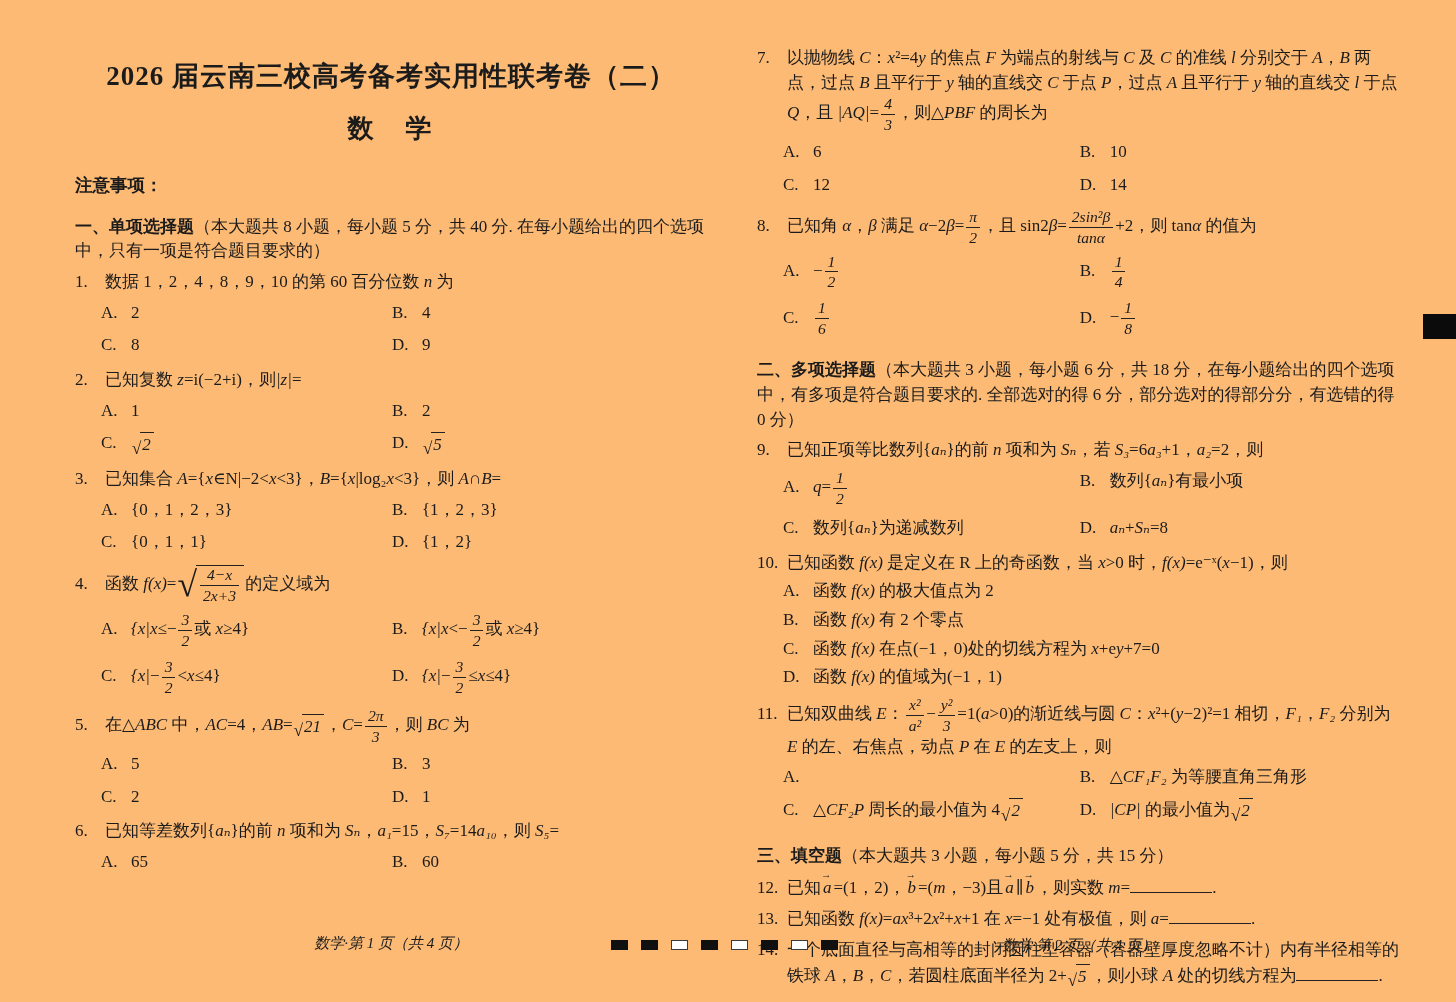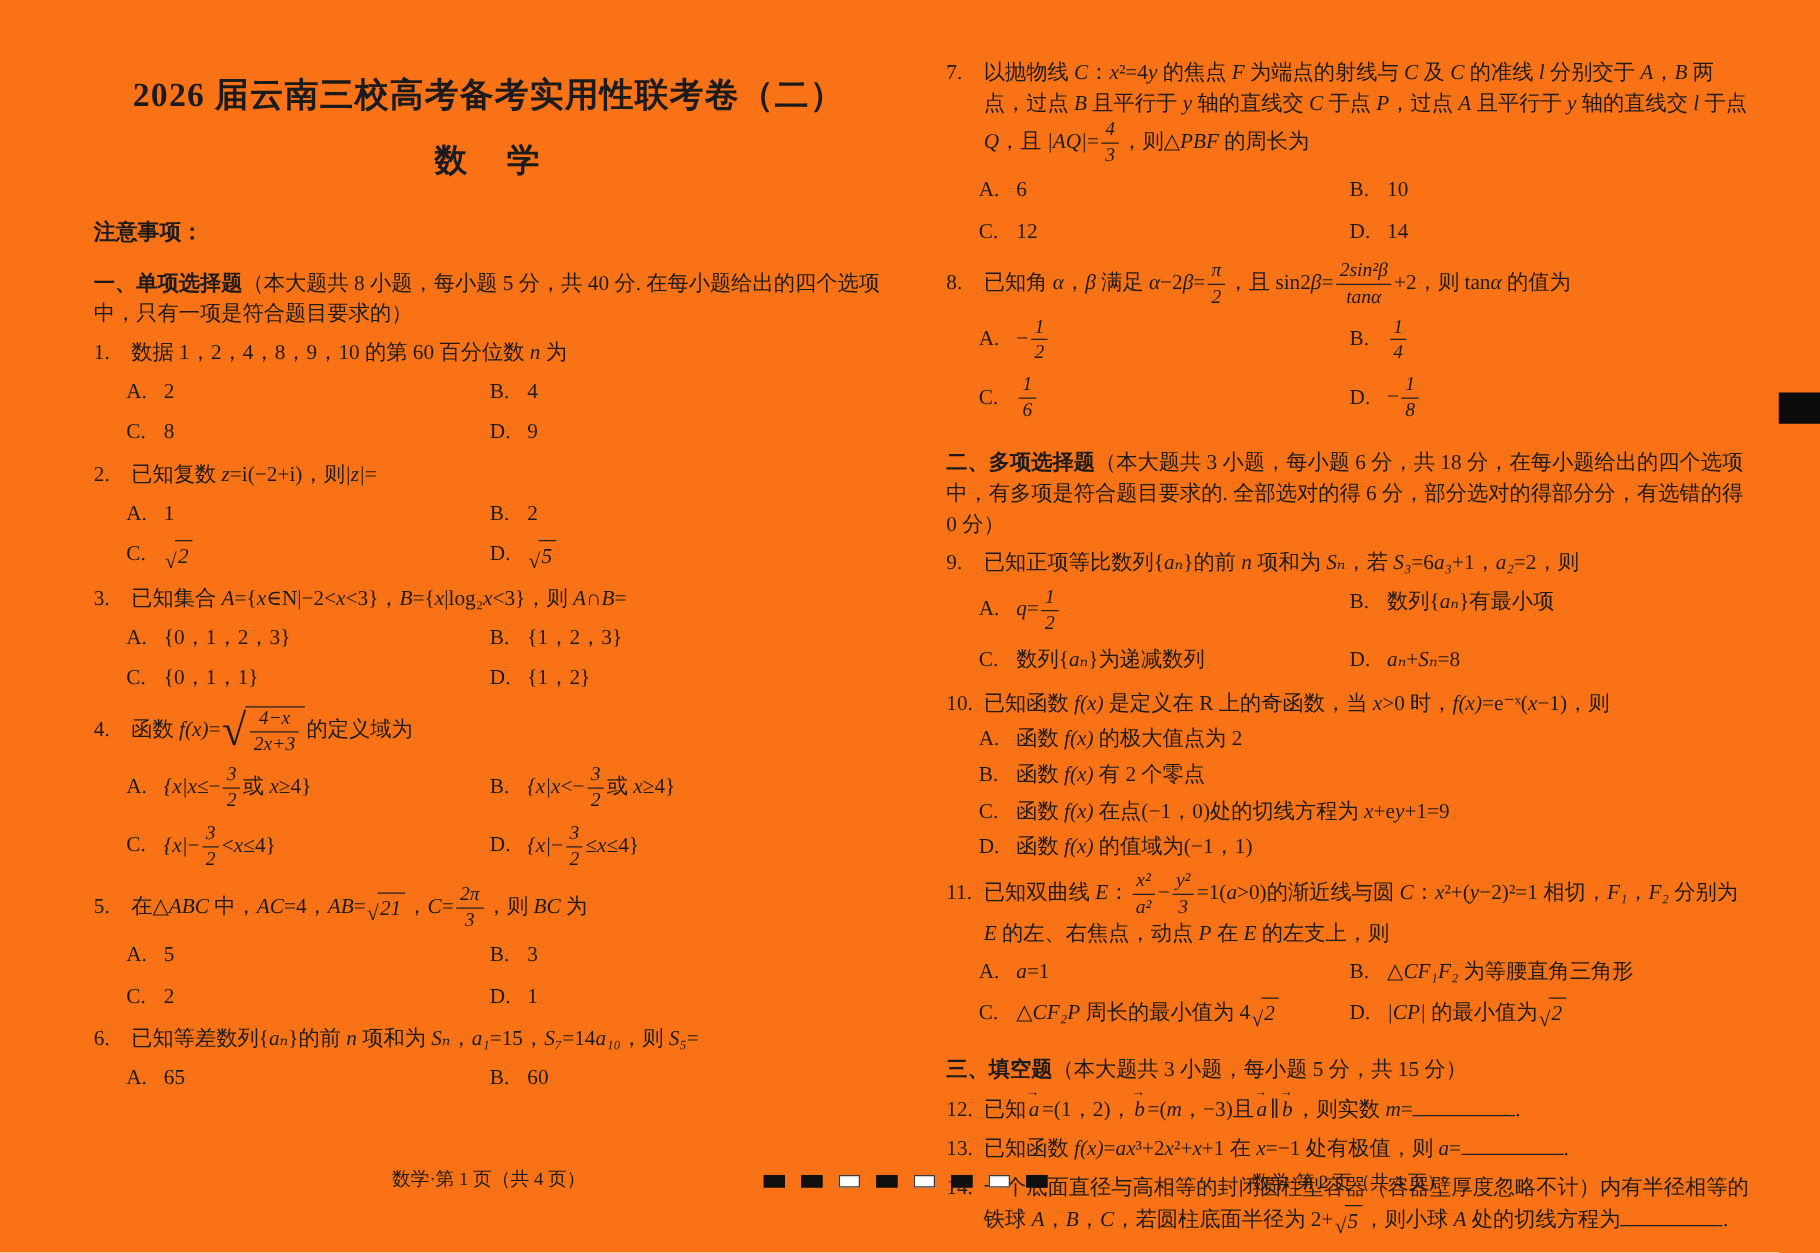--- a/index.html
+++ b/index.html
@@ -1,17 +1,17 @@
 <!DOCTYPE html>
 <html><head>
 <meta charset="utf-8">
 <style>
   html,body{margin:0;padding:0;width:1456px;height:1002px;overflow:hidden;background:#ffffff;}
   body{font-family:"Liberation Serif","DejaVu Serif",serif;color:#1b1b1b;position:relative;}
-  .page{position:absolute;inset:0;background:#f97316;}
+  .page{position:absolute;inset:0;background:#fdba74;}
   .col{position:absolute;font-size:17px;line-height:1.45;}
   #left-col{left:75px;top:60px;width:632px;}
   #right-col{left:757px;top:40px;width:644px;}
 
   .title1{text-align:center;font-weight:bold;font-size:27px;letter-spacing:1px;line-height:1.25;}
   .title2{text-align:center;font-weight:bold;font-size:26px;margin-top:16px;letter-spacing:3px;}
   .notice-head{font-weight:bold;margin-top:26px;font-size:17.5px;}
   .note{margin:3px 0;text-indent:2em;}
 
   .section-head{margin-top:16px;}
@@ -39,21 +39,21 @@
   .sqrt{display:inline-flex;align-items:stretch;vertical-align:middle;margin:0 1px;}
   .sqrt .rad{display:flex;align-items:flex-end;line-height:1;margin-right:-1px;font-style:normal;}
   .sqrt .rad.big{font-size:2.1em;align-items:center;line-height:0.95;}
   .sqrt .vin{border-top:1.3px solid #222;padding:0 3px 0 2px;display:inline-flex;align-items:center;}
 
   .vec{position:relative;display:inline-block;padding:0 2px;}
   .vec::after{content:"→";position:absolute;left:0;top:-0.78em;font-size:0.62em;font-style:normal;letter-spacing:0;}
 
   .blank{display:inline-block;border-bottom:1.2px solid #222;height:1em;vertical-align:baseline;}
 
-  .footer{position:absolute;font-size:15px;text-align:center;}
+  .footer{position:absolute;font-size:15px;text-align:center;font-style:italic;}
   #footer-left{left:75px;width:632px;top:934px;}
   #footer-right{left:757px;width:644px;top:936px;}
 
   #marks-row{position:absolute;left:611px;top:940px;display:flex;gap:13px;align-items:center;}
   .mark{width:17px;height:10px;border:1.5px solid #3a3a3a;background:#fff;box-sizing:border-box;}
   .mark.filled{background:#101010;border-color:#101010;}
 
   #corner-mark{position:absolute;right:0;top:314px;width:33px;height:25px;background:#0b0b0b;}
 </style>
 </head>
@@ -347,21 +347,21 @@
             <div class="option">
               <span class="olabel">A.</span>
               <span class="oc"><span class="txt">函数 </span><span class="mi">f(x)</span><span class="txt"> 的极大值点为 2</span></span>
             </div>
             <div class="option">
               <span class="olabel">B.</span>
               <span class="oc"><span class="txt">函数 </span><span class="mi">f(x)</span><span class="txt"> 有 2 个零点</span></span>
             </div>
             <div class="option">
               <span class="olabel">C.</span>
-              <span class="oc"><span class="txt">函数 </span><span class="mi">f(x)</span><span class="txt"> 在点(−1，0)处的切线方程为 </span><span class="mi">x</span><span class="txt">+e</span><span class="mi">y</span><span class="txt">+1=9</span></span>
+              <span class="oc"><span class="txt">函数 </span><span class="mi">f(x)</span><span class="txt"> 在点(−1，0)处的切线方程为 </span><span class="mi">x</span><span class="txt">+e</span><span class="mi">y</span><span class="txt">+7=0</span></span>
             </div>
             <div class="option">
               <span class="olabel">D.</span>
               <span class="oc"><span class="txt">函数 </span><span class="mi">f(x)</span><span class="txt"> 的值域为(−1，1)</span></span>
             </div>
           </div>
         </div>
         <div class="question">
           <div class="stem">
             <span class="qnum">11.</span>
@@ -369,21 +369,20 @@
                 <span class="num">x²</span>
                 <span class="den">a²</span>
               </span><span class="txt">−</span><span class="frac">
                 <span class="num">y²</span>
                 <span class="den">3</span>
               </span><span class="txt">=1(</span><span class="mi">a</span><span class="txt">&gt;0)的渐近线与圆 </span><span class="mi">C</span><span class="txt">：</span><span class="mi">x</span><span class="txt">²+(</span><span class="mi">y</span><span class="txt">−2)²=1 相切，</span><span class="mi">F₁</span><span class="txt">，</span><span class="mi">F₂</span><span class="txt"> 分别为 </span><span class="mi">E</span><span class="txt"> 的左、右焦点，动点 </span><span class="mi">P</span><span class="txt"> 在 </span><span class="mi">E</span><span class="txt"> 的左支上，则</span></span>
           </div>
           <div class="options cols2">
             <div class="option">
               <span class="olabel">A.</span>
-              <span class="oc"><span class="mi">a</span><span class="txt">=1</span></span>
             </div>
             <div class="option">
               <span class="olabel">B.</span>
               <span class="oc"><span class="txt">△</span><span class="mi">CF₁F₂</span><span class="txt"> 为等腰直角三角形</span></span>
             </div>
             <div class="option">
               <span class="olabel">C.</span>
               <span class="oc"><span class="txt">△</span><span class="mi">CF₂P</span><span class="txt"> 周长的最小值为 4</span><span class="sqrt">
                   <span class="rad">√</span>
                   <span class="vin mi">2</span>

